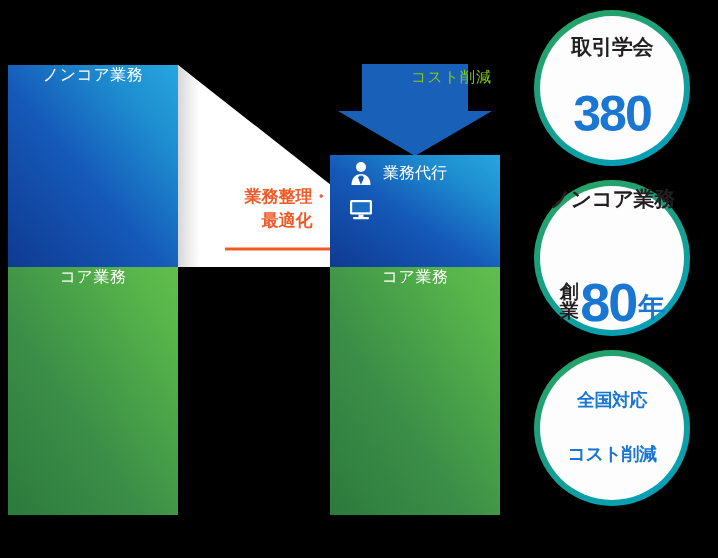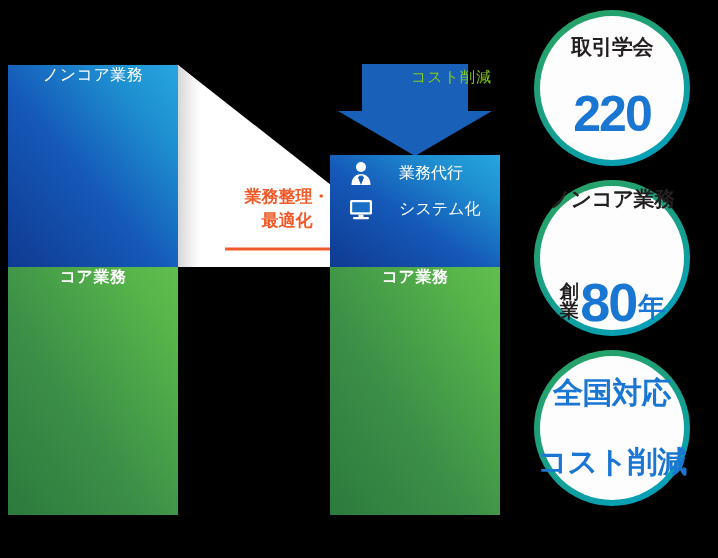--- a/index.html
+++ b/index.html
@@ -33,21 +33,20 @@
     font-size: 16px;
     letter-spacing: 0.5px;
     white-space: nowrap;
   }
 
   .blue-grad {
     background: linear-gradient(to top right, #0f3a91 0%, #1559b8 45%, #1e8fd0 78%, #27a6e0 100%);
   }
   .green-grad {
     background: linear-gradient(to top right, #2c7a3d 0%, #3b8e47 40%, #57b54a 85%, #61bd4d 100%);
-    font-weight: bold;
   }
 
   
   #left-noncore {
     left: 8px;  top: 65px;  width: 170px; height: 202px;
   }
   #left-core {
     left: 8px;  top: 267px; width: 170px; height: 248px;
   }
 
@@ -113,21 +112,21 @@
     color: #84cc16;
     font-size: 15px;
     letter-spacing: 1px;
     white-space: nowrap;
   }
 
   
   .feature-row {
     display: flex;
     align-items: center;
-    gap: 25px;
+    gap: 9px;
     margin: 5px 0;
   }
   .feature-icon { width: 26px; height: 26px; flex: 0 0 26px; }
   .feature-text {
     color: #ffffff;
     font-size: 16px;
     white-space: nowrap;
   }
   #feature-stack {
     display: flex;
@@ -212,21 +211,21 @@
   .badge-unit {
     color: #1976d2;
     font-size: 27px;
     font-weight: bold;
     align-self: flex-end;
     padding-bottom: 4px;
     letter-spacing: -1px;
   }
   .badge-blue-line {
     color: #1976d2;
-    font-size: 30px;
+    font-size: 18px;
     font-weight: bold;
     line-height: 1.22;
     letter-spacing: -0.5px;
     white-space: nowrap;
   }
   .gap-4 { height: 2px; }
 </style>
 </head>
 <body>
 
@@ -269,34 +268,33 @@
         <span class="feature-text">業務代行</span>
       </div>
 
       <div class="feature-row">
         <svg class="feature-icon" viewBox="0 0 26 26">
           <rect x="2" y="4" width="22" height="14.5" rx="1.5" fill="#ffffff"></rect>
           <rect x="4.2" y="6.2" width="17.6" height="10.1" fill="#1a6fc4"></rect>
           <rect x="10.5" y="18.5" width="5" height="2.6" fill="#ffffff"></rect>
           <rect x="5" y="21" width="16" height="2.2" rx="1" fill="#ffffff"></rect>
         </svg>
-        <span class="feature-text">システム化</span>
       </div>
 
     </div>
   </div>
 
   <div class="block green-grad" id="right-core">
     <span class="block-label">コア業務</span>
   </div>
 
   <div class="badge" id="badge-1">
     <div class="badge-inner">
       <div class="badge-top">取引学会</div>
-      <div class="badge-num">220</div>
+      <div class="badge-num">380</div>
     </div>
   </div>
 
   <div class="badge" id="badge-2">
     <div class="badge-inner">
       <div class="badge-top">ノンコア業務</div>
       <div class="gap-4"></div>
       <div class="badge-row">
         <span class="badge-sidelabel">
           <span>創</span>

